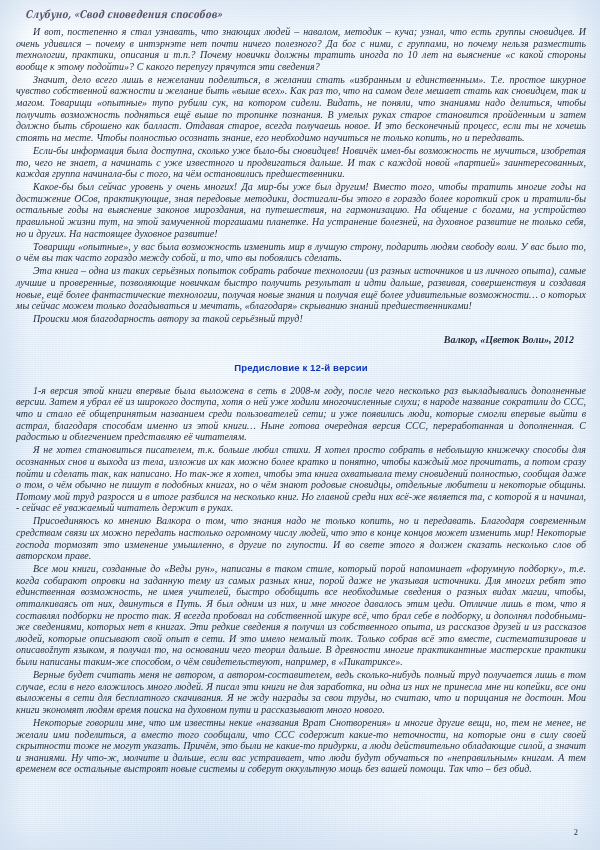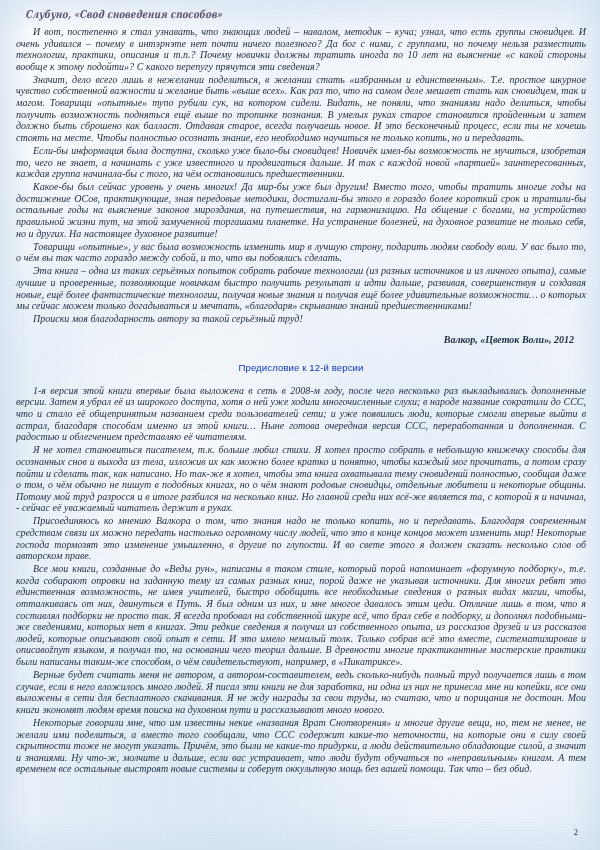--- a/index.html
+++ b/index.html
@@ -92,21 +92,21 @@
     font-size: 10px;
     color: #1d2b3d;
     text-align: right;
     margin: 9px 12px 0 0;
     text-indent: 0;
   }
 
   
   .section-heading {
     font-family: "Liberation Sans", "DejaVu Sans", sans-serif;
-    font-weight: 400;
+    font-weight: 700;
     font-size: 9.6px;
     color: #0d37b8;
     text-align: center;
     margin: 17px 0 12px 0;
     letter-spacing: .1px;
   }
 
   
   .page-number {
     position: absolute;

